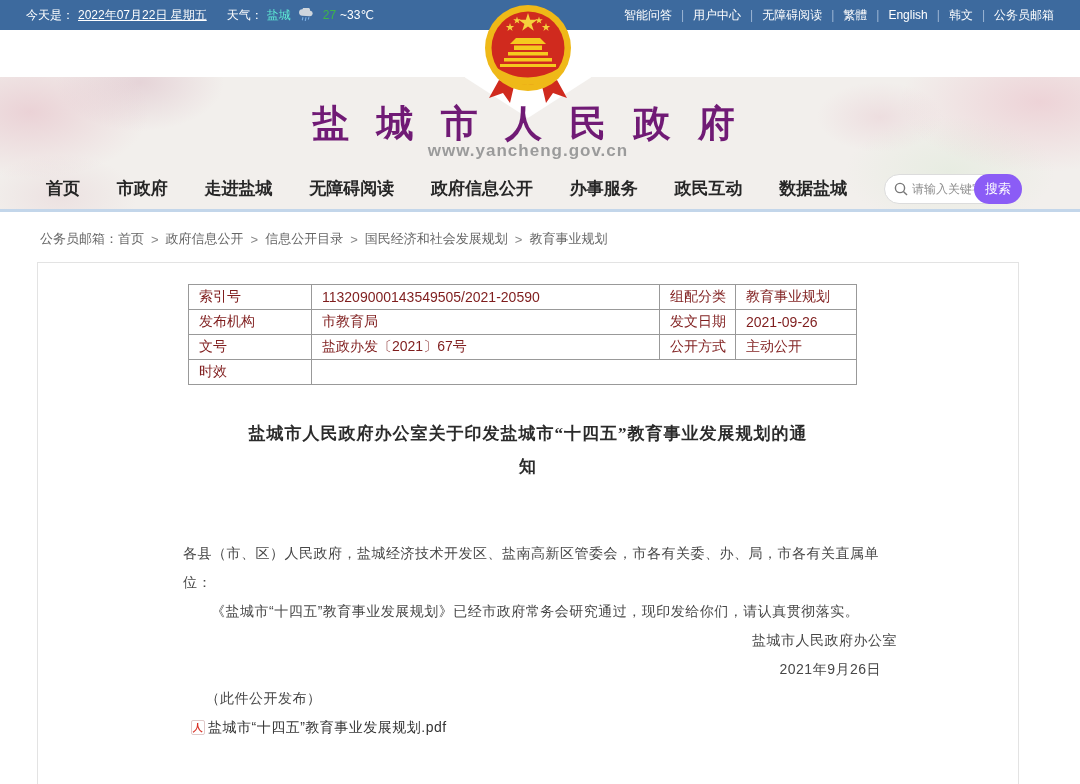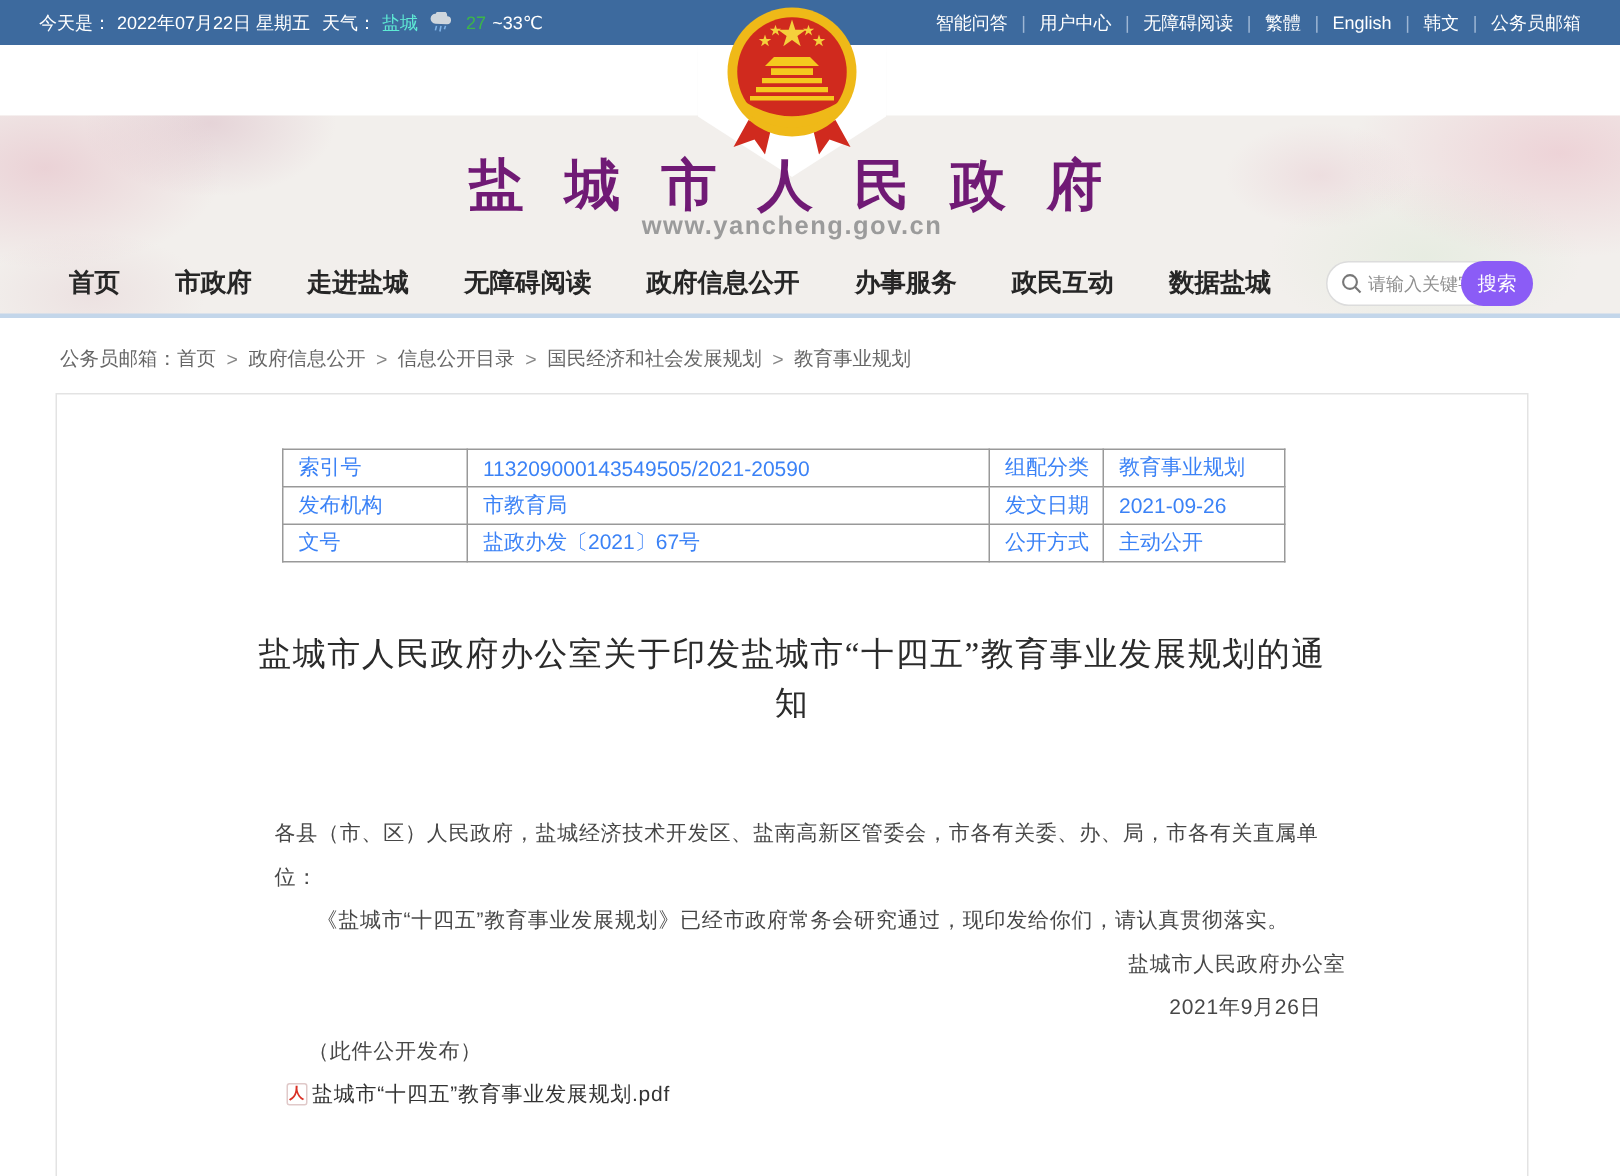--- a/index.html
+++ b/index.html
@@ -4,21 +4,21 @@
 <style>
   * { margin:0; padding:0; box-sizing:border-box; }
   html,body { width:1080px; height:784px; overflow:hidden; background:#fff;
     font-family:"Liberation Sans","DejaVu Sans",sans-serif; }
 
   
   .topbar { position:absolute; left:0; top:0; width:1080px; height:30px;
     background:#3d6a9e; color:#fff; font-size:12px; display:flex;
     align-items:center; justify-content:space-between; padding:0 26px; z-index:5; }
   .tb-left { display:flex; align-items:center; gap:4px; }
-  .tb-left .blk { margin-right:4px; }
+  .tb-left .blk { margin-right:16px;text-decoration:underline; }
   .tb-city { color:#5eead4; }
   .tb-green { color:#3db54a; margin-left:2px; }
   .tb-links { list-style:none; display:flex; align-items:center; }
   .tb-links li { cursor:pointer; white-space:nowrap; }
   .tb-links li + li::before { content:"|"; color:#9db6d4; margin:0 9px; cursor:default; }
   .rain-ico { width:18px; height:14px; margin:0 2px; }
 
   
   .white-strip { position:absolute; left:0; top:30px; width:1080px; height:47px; background:#fff; }
   .banner { position:absolute; left:0; top:77px; width:1080px; height:133px;
@@ -60,28 +60,28 @@
   
   .crumbs { position:absolute; left:40px; top:230px; font-size:13px; color:#666;
     display:flex; align-items:center; }
   .crumbs .sep { margin:0 7px; color:#888; }
   .crumbs .item { cursor:pointer; }
 
   
   .content-box { position:absolute; left:37px; top:262px; width:982px; height:560px;
     background:#fff; border:1px solid #e3e3e3; }
 
-  table.meta { border-collapse:collapse; margin:36px 0 0 150px; table-layout:fixed;
-    width:668px; font-size:14px; color:#3b82f6; }
+  table.meta { border-collapse:collapse; margin:21px 0 0 150px; table-layout:fixed;
+    width:668px; font-size:14px; color:#7f1d1d; }
   table.meta td { border:1px solid #999; height:25px; padding:0 10px;
     white-space:nowrap; overflow:hidden; }
 
-  .doc-title { margin:44px auto 0; width:760px; text-align:center;
-    font-family:"Liberation Serif","DejaVu Serif",serif; font-size:22px;
-    font-weight:400; color:#2b2b2b; line-height:33px; letter-spacing:1px; }
+  .doc-title { margin:32px auto 0; width:760px; text-align:center;
+    font-family:"Liberation Serif","DejaVu Serif",serif; font-size:17px;
+    font-weight:700; color:#2b2b2b; line-height:33px; letter-spacing:1px; }
 
   .doc-inner { margin:56px 0 0 145px; width:718px; font-size:14px; color:#474747;
     line-height:29px; letter-spacing:.5px; }
   .p-indent { text-indent:2em; }
   .sig   { text-align:right; padding-right:4px; }
   .dateln{ text-align:right; padding-right:20px; }
   .note  { text-indent:1.6em; }
   .attach { display:flex; align-items:center; margin-left:8px; cursor:pointer; }
   .pdf-ico { display:inline-flex; align-items:center; justify-content:center;
     width:14px; height:15px; border:1px solid #e0c9c9; background:#fff;
@@ -195,20 +195,24 @@
       <td>市教育局</td>
       <td>发文日期</td>
       <td>2021-09-26</td>
     </tr>
     <tr>
       <td>文号</td>
       <td>盐政办发〔2021〕67号</td>
       <td>公开方式</td>
       <td>主动公开</td>
     </tr>
+    <tr>
+      <td>时效</td>
+      <td colspan="3"></td>
+    </tr>
   </tbody>
     </table>
 
   <div class="doc-title">
     <div>盐城市人民政府办公室关于印发盐城市“十四五”教育事业发展规划的通</div>
     <div>知</div>
   </div>
 
   <div class="doc-inner">
     <p>各县（市、区）人民政府，盐城经济技术开发区、盐南高新区管委会，市各有关委、办、局，市各有关直属单位：</p>

